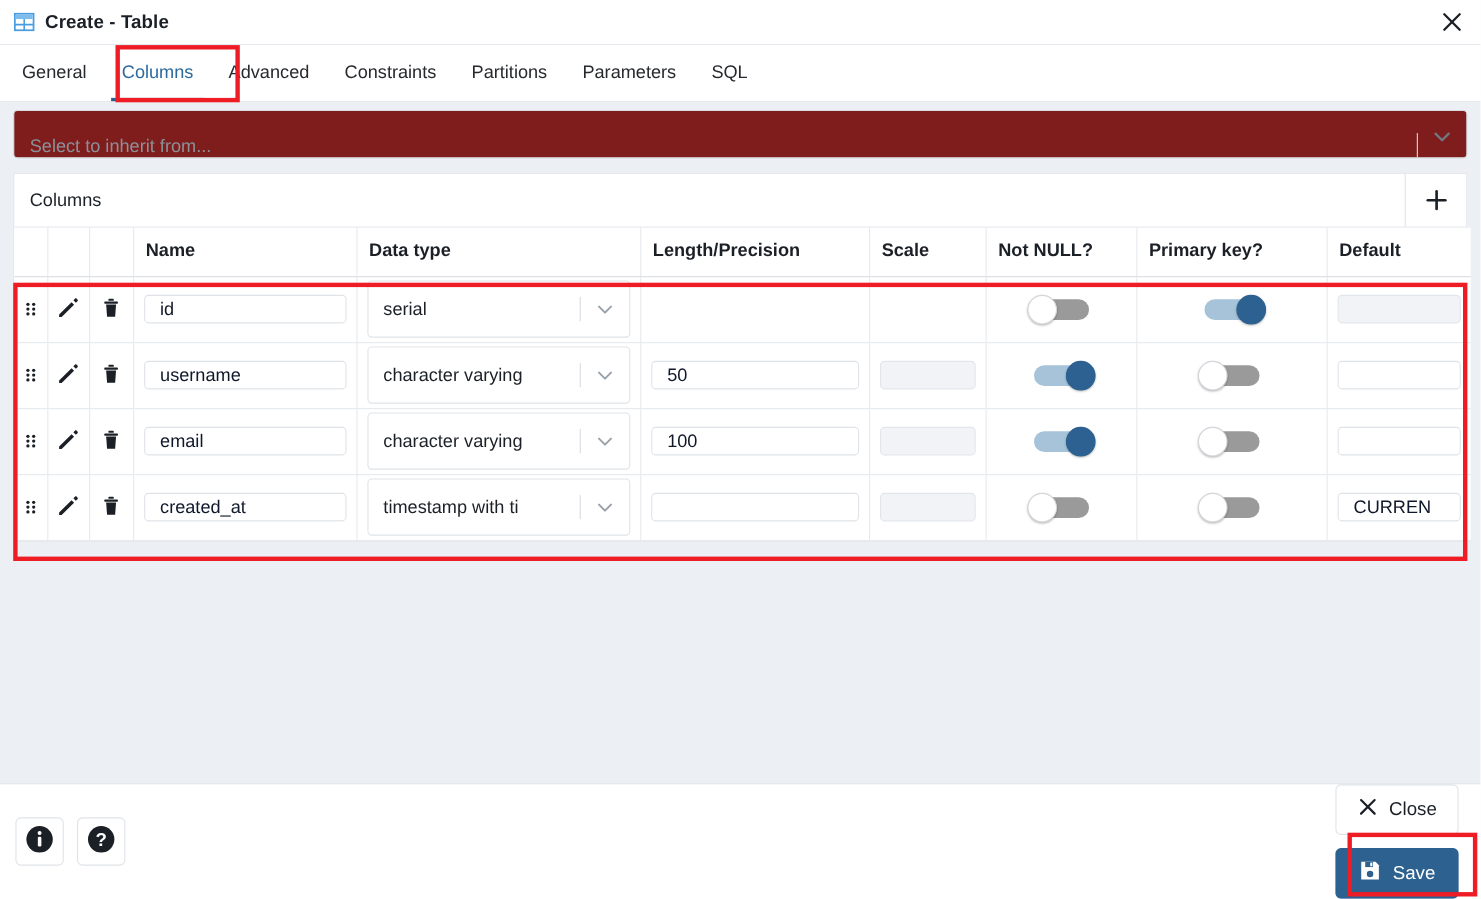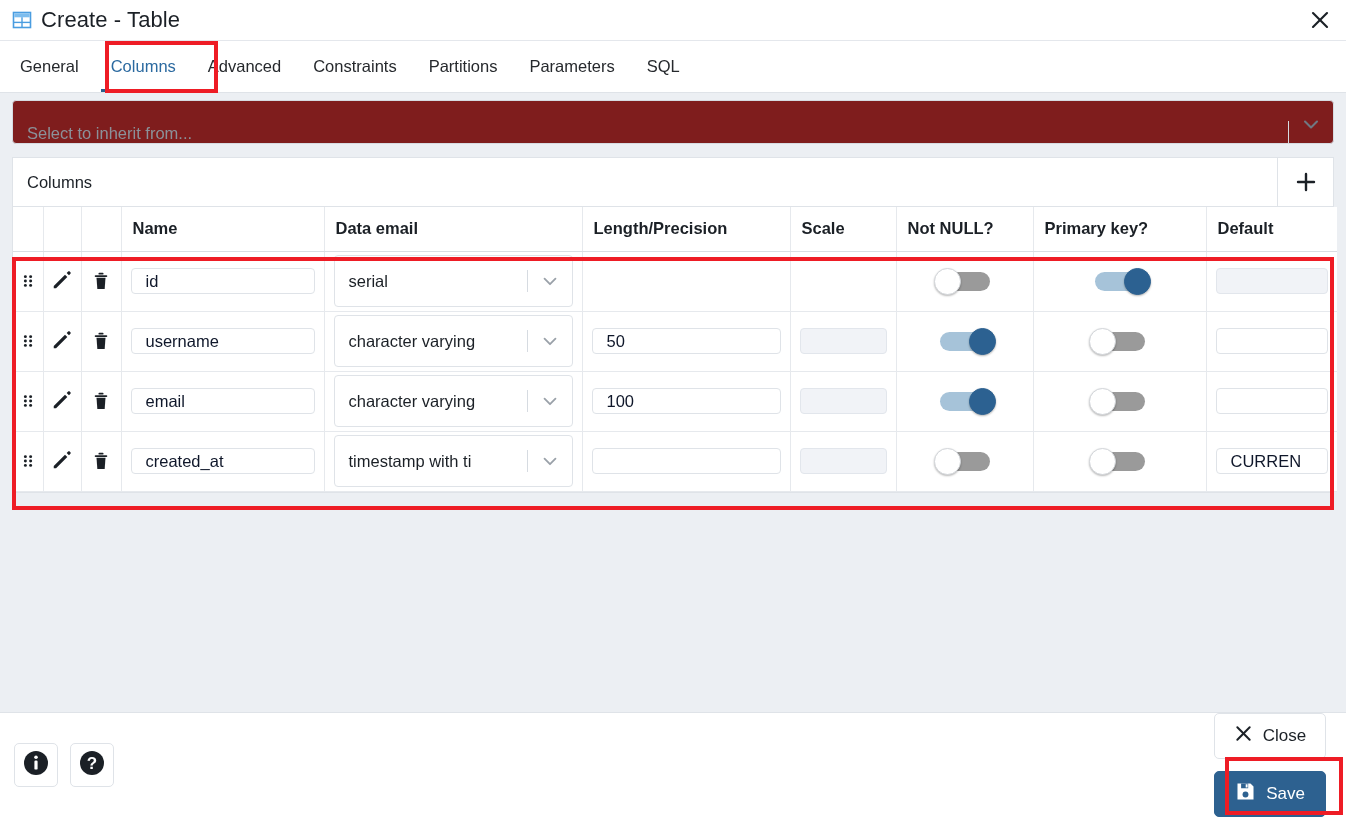--- a/index.html
+++ b/index.html
@@ -19,21 +19,21 @@
   
   .titlebar {
     height: 41px; flex: 0 0 41px;
     display: flex; align-items: center;
     padding: 0 0 0 12px;
     background: #ffffff;
     border-bottom: 1px solid #e4e7ec;
   }
   .title-icon { width: 20px; height: 20px; margin-right: 9px; flex: 0 0 20px; display:block; }
   .title-text {
-    font-size: 22px; font-weight: normal; color: #1b2026;
+    font-size: 17px; font-weight: bold; color: #1b2026;
     letter-spacing: .1px;
   }
   .titlebar-spacer { flex: 1 1 auto; }
   .close-x {
     width: 52px; height: 41px;
     display: flex; align-items: center; justify-content: center;
     cursor: pointer;
   }
 
   
@@ -312,21 +312,21 @@
             <col class="c-null">
             <col class="c-pk">
             <col class="c-def">
         </colgroup>
         <thead>
           <tr>
             <th></th>
             <th></th>
             <th></th>
             <th>Name</th>
-            <th>Data email</th>
+            <th>Data type</th>
             <th>Length/Precision</th>
             <th>Scale</th>
             <th>Not NULL?</th>
             <th>Primary key?</th>
             <th>Default</th>
           </tr>
         </thead>
         <tbody>
 
           <tr>

